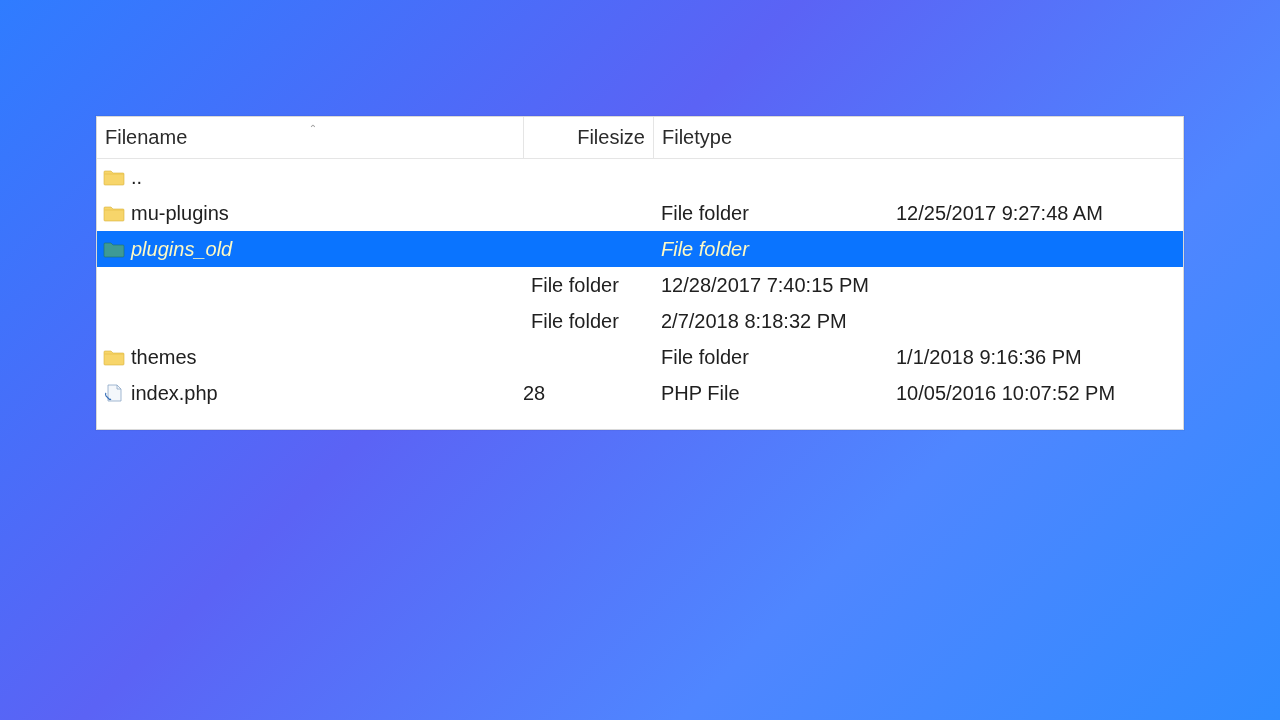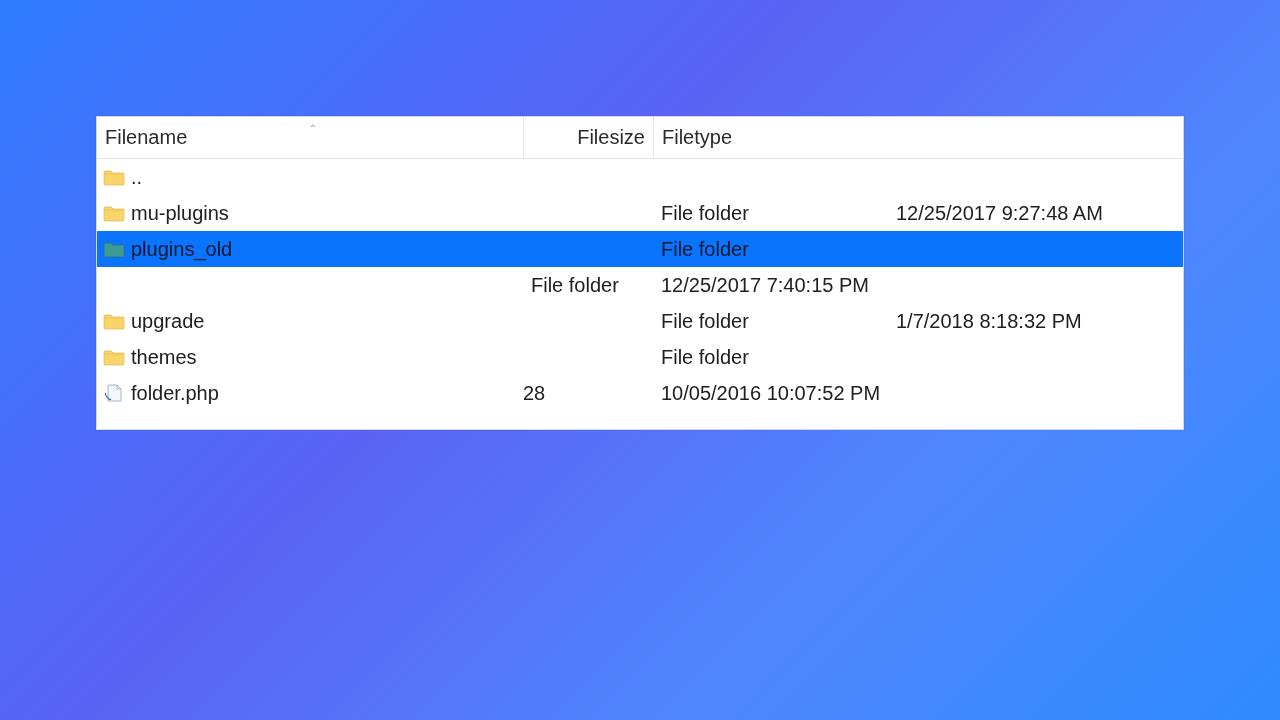--- a/index.html
+++ b/index.html
@@ -43,21 +43,22 @@
   .header-row .header-cell:nth-child(4) { padding-left: 8px; }
 
   .row {
     height: 36px;
     font-size: 20px;
     color: #202020;
     cursor: default;
   }
   .row.selected {
     background: #0a74ff;
-    color: #0f172a;
+    color: #fef9c3;
+    font-style: italic;
   }
   .cell { white-space: nowrap; overflow: hidden; text-overflow: ellipsis; }
   .cell.name { display: flex; align-items: center; gap: 6px; padding-left: 0; }
   .cell.size { padding-right: 8px; }
   .cell.type, .cell.modified { padding-left: 8px; }
 
   
   .icon { width: 22px; height: 18px; display: inline-block; flex: 0 0 22px; }
   .folder-icon svg, .folder-sel-icon svg, .file-icon svg { width: 22px; height: 18px; display:block; }
 
@@ -119,58 +120,51 @@
   </span>
 <span>plugins_old</span>
         </div>
         <div class="cell size"></div>
         <div class="cell type">File folder</div>
         <div class="cell modified"></div>
       </div>
       <div class="row">
         <div class="cell size"></div>
         <div class="cell type">File folder</div>
-        <div class="cell modified">12/25/2017 7:40:15 PM</div>
+        <div class="cell modified">12/28/2017 7:40:15 PM</div>
       </div>
       <div class="row">
-        <div class="cell name">
-  <span class="icon folder-icon">
-    <svg viewBox="0 0 22 18">
-              <path d="M1 4 L1 16 Q1 17 2 17 L20 17 Q21 17 21 16 L21 6 Q21 5 20 5 L10 5 L8 3 L2 3 Q1 3 1 4 Z" fill="#f7d56a" stroke="#d9b13a" stroke-width="0.6"></path>
-              <path d="M1.5 6 L21 6" stroke="#e8c24c" stroke-width="0.8"></path>
-            </svg>
-  </span>
-<span>upgrade</span>
-        </div>
         <div class="cell size"></div>
         <div class="cell type">File folder</div>
-        <div class="cell modified">1/7/2018 8:18:32 PM</div>
+        <div class="cell modified">2/7/2018 8:18:32 PM</div>
       </div>
       <div class="row">
         <div class="cell name">
   <span class="icon folder-icon">
     <svg viewBox="0 0 22 18">
               <path d="M1 4 L1 16 Q1 17 2 17 L20 17 Q21 17 21 16 L21 6 Q21 5 20 5 L10 5 L8 3 L2 3 Q1 3 1 4 Z" fill="#f7d56a" stroke="#d9b13a" stroke-width="0.6"></path>
               <path d="M1.5 6 L21 6" stroke="#e8c24c" stroke-width="0.8"></path>
             </svg>
   </span>
 <span>themes</span>
         </div>
         <div class="cell size"></div>
         <div class="cell type">File folder</div>
+        <div class="cell modified">1/1/2018 9:16:36 PM</div>
       </div>
       <div class="row">
         <div class="cell name">
   <span class="icon file-icon">
     <svg viewBox="0 0 22 18">
               <path d="M5 1 L14 1 L18 5 L18 17 L5 17 Z" fill="#f4f7fb" stroke="#8aa6c6" stroke-width="0.8"></path>
               <path d="M14 1 L14 5 L18 5" fill="none" stroke="#8aa6c6" stroke-width="0.8"></path>
               <path d="M3 9 Q2 10 3 12 L6 15 Q7 16 8 15" fill="none" stroke="#3970b8" stroke-width="1.2"></path>
             </svg>
   </span>
-<span>folder.php</span>
+<span>index.php</span>
         </div>
         <div class="cell size">28</div>
+        <div class="cell type">PHP File</div>
         <div class="cell modified">10/05/2016 10:07:52 PM</div>
       </div>
     </div>
 
 </div>
 
 </body></html>

